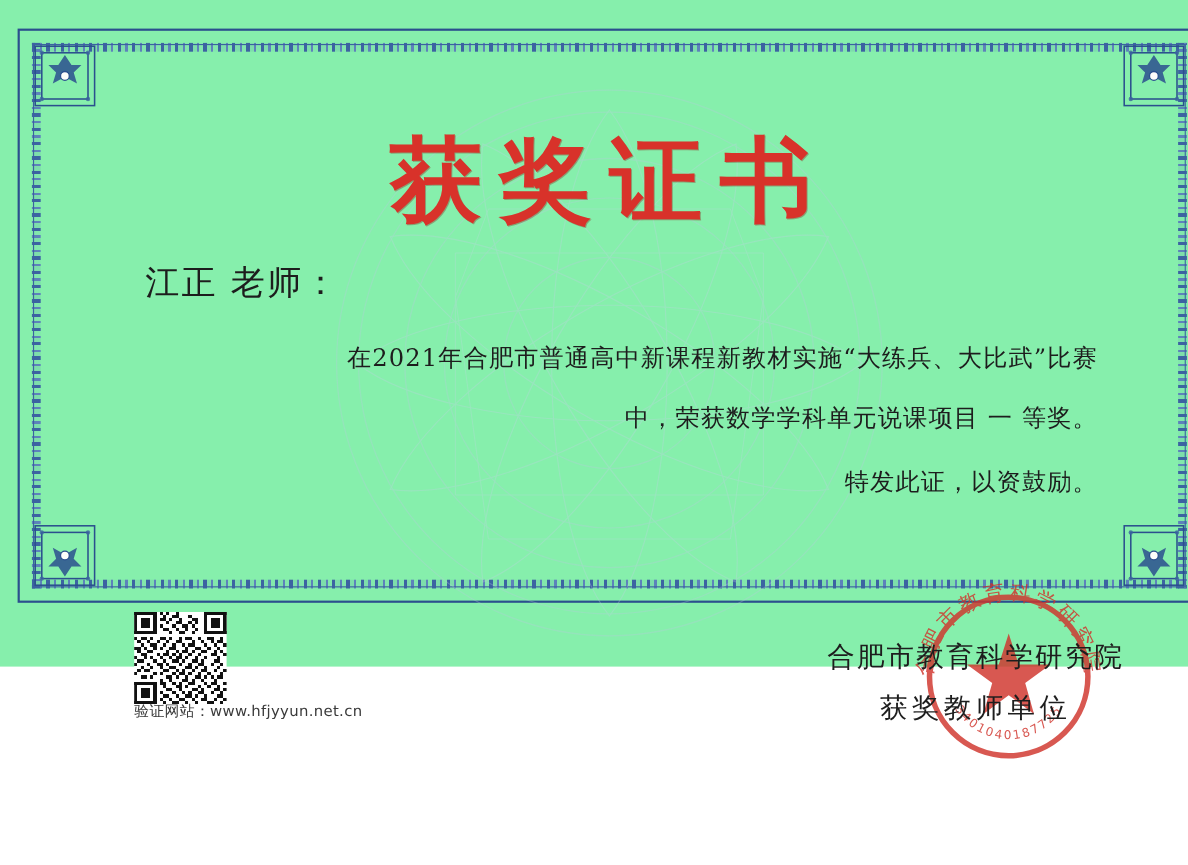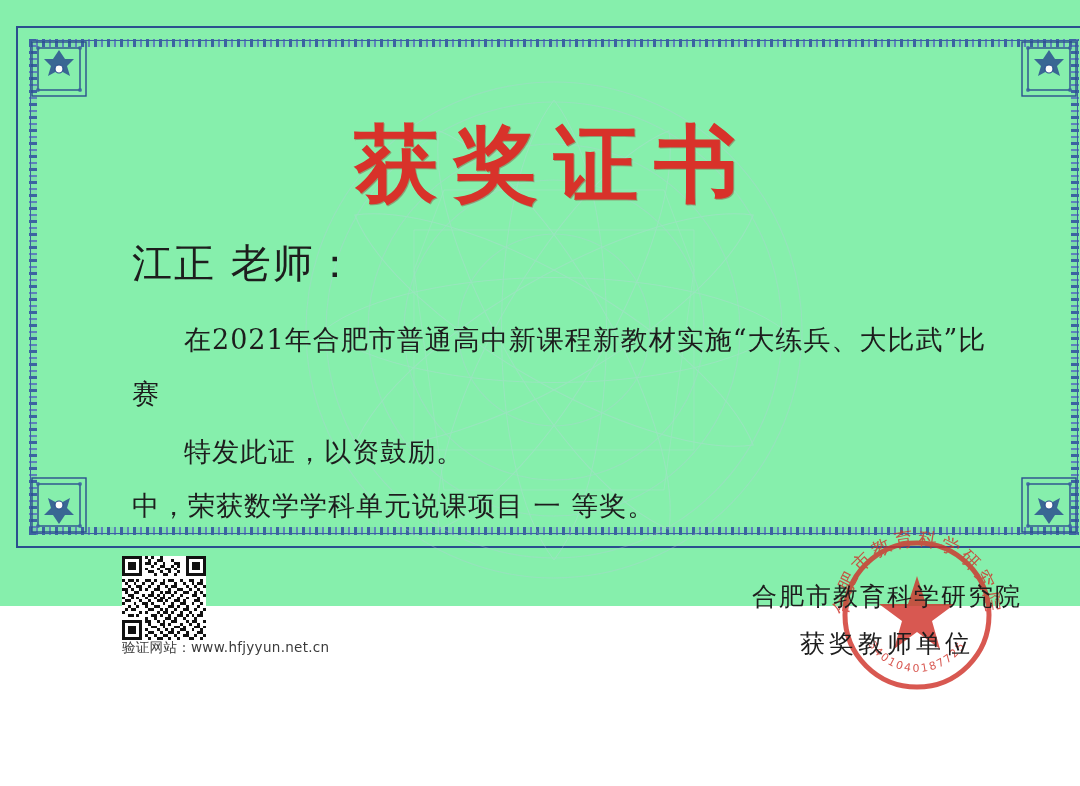--- a/index.html
+++ b/index.html
@@ -112,29 +112,30 @@
   
   .body-area {
     position: absolute;
     left: 132px;
     right: 110px;
     top: 236px;
     color: #1d1d1d;
     font-family: "DejaVu Serif", "Liberation Serif", serif;
   }
   .recipient {
-    font-size: 40px;
+    font-size: 31px;
     letter-spacing: 2px;
     margin-bottom: 22px;
   }
   .para {
-    font-size: 27px;
+    font-size: 22px;
     line-height: 54px;
     letter-spacing: 1px;
     text-indent: 52px;
+    text-align: right;
   }
   .para.cont { text-indent: 0; }
   .para.small-gap { margin-top: 4px; }
 
   
   .qr-block {
     position: absolute;
     left: 122px;
     top: 556px;
   }
@@ -289,22 +290,22 @@
         <path d="M150 120 L370 120 L400 200 L370 420 L150 420 L120 200 Z"></path>
       </g>
     </svg>
   </div>
 
   <div class="title">获奖证书</div>
 
   <div class="body-area">
     <div class="recipient">江正 老师：</div>
     <div class="para">在2021年合肥市普通高中新课程新教材实施“大练兵、大比武”比赛</div>
+    <div class="para cont">中，荣获数学学科单元说课项目 一 等奖。</div>
     <div class="para small-gap">特发此证，以资鼓励。</div>
-    <div class="para cont">中，荣获数学学科单元说课项目 一 等奖。</div>
   </div>
 
   <div class="qr-block">
     <svg class="qr" viewBox="0 0 29 29" width="84" height="84" shape-rendering="crispEdges" aria-hidden="true">
       <rect width="29" height="29" fill="#ffffff"></rect>
       <g fill="#111111">
         <rect x="0" y="0" width="7" height="1"></rect>
           <rect x="0" y="6" width="7" height="1"></rect>
         <rect x="0" y="0" width="1" height="7"></rect>
           <rect x="6" y="0" width="1" height="7"></rect>

